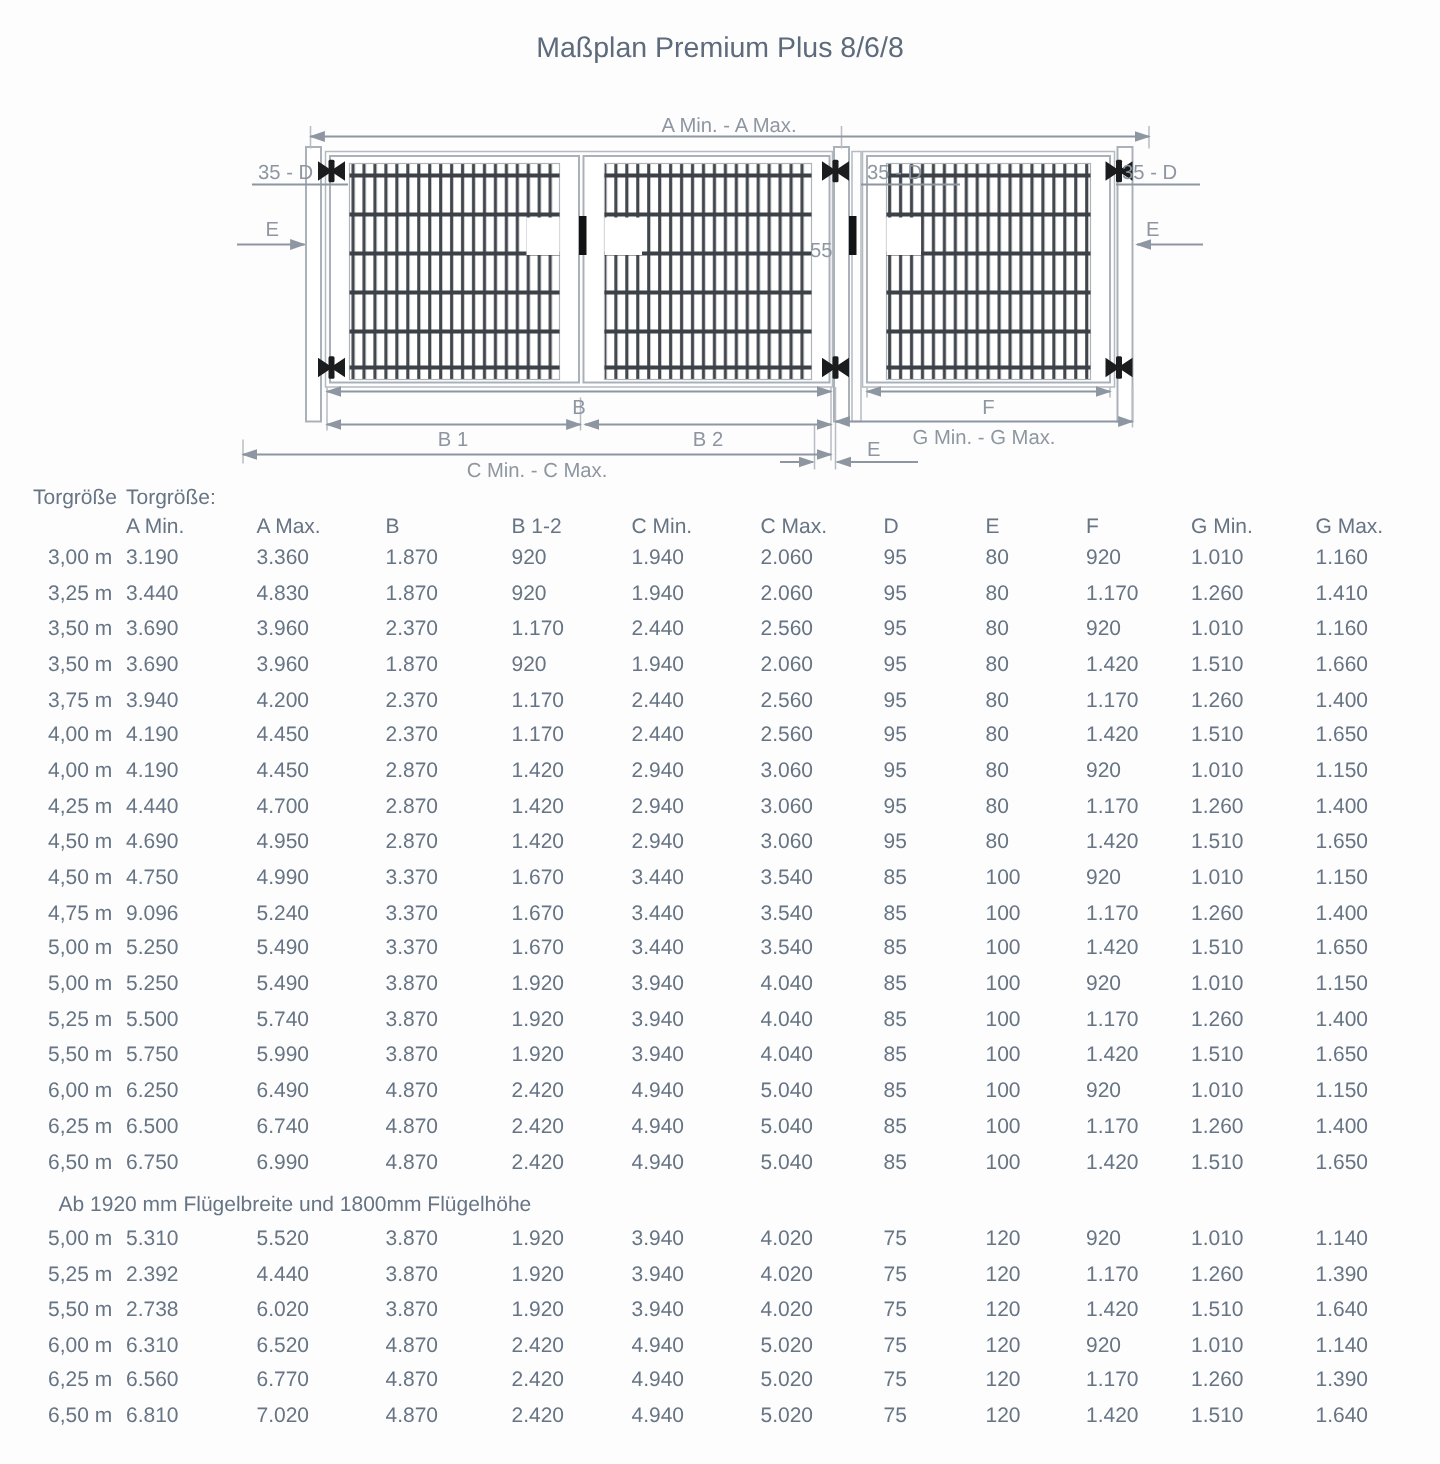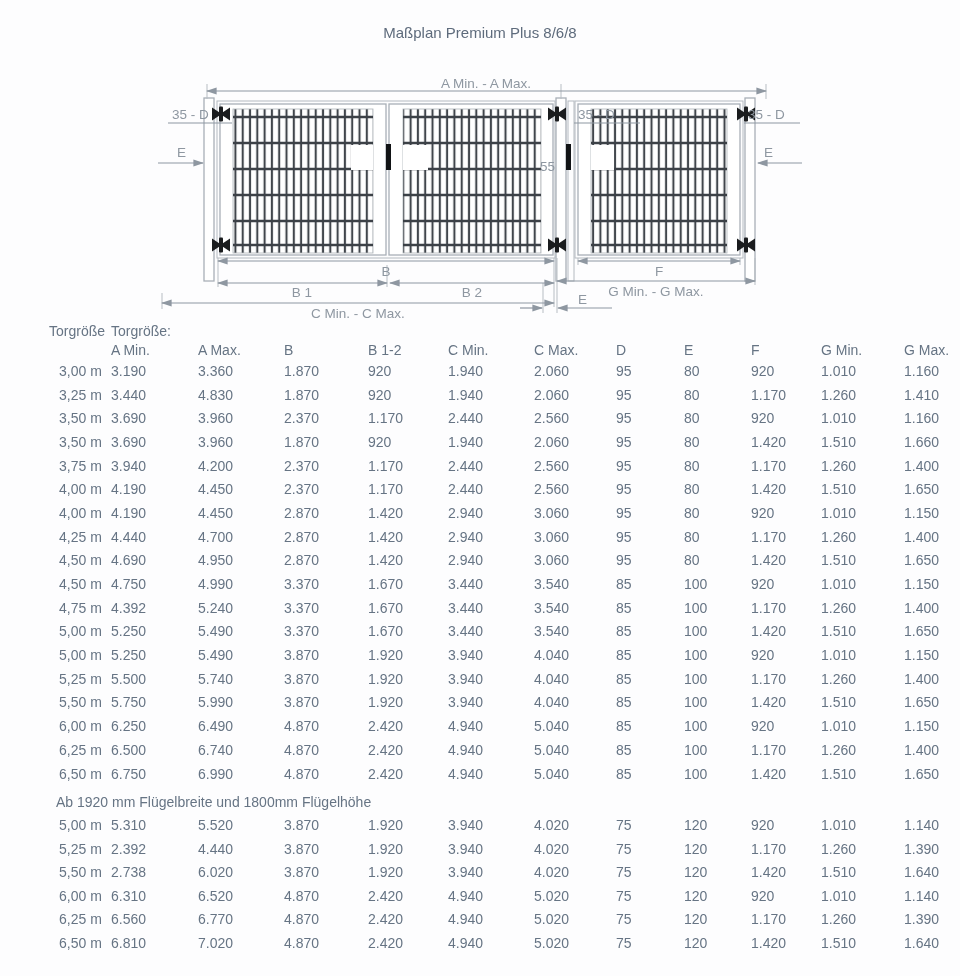--- a/index.html
+++ b/index.html
@@ -2,42 +2,42 @@
 <html><head>
 <meta charset="utf-8">
 <style>
   html,body{margin:0;padding:0}
   body{
     width:960px;height:976px;position:relative;overflow:hidden;
     background:#fdfdfe;color:#627081;
     font-family:"Liberation Sans", sans-serif;
   }
   .title{position:absolute;top:22px;left:0;width:960px;text-align:center;
-    font-size:15px;line-height:21px;color:#5e6b7c}
+    font-size:19px;line-height:21px;color:#5e6b7c}
   .drawing{position:absolute;top:75px;left:0}
   svg text{font-family:"Liberation Sans",sans-serif;font-size:13.5px;fill:#8e97a1}
   .frame{fill:#ffffff;stroke:#a9b0b7;stroke-width:1.3}
   .thin{fill:none;stroke:#b4bac0;stroke-width:1}
   .dim{stroke:#8e97a1;stroke-width:1.2;fill:none}
   .ext{stroke:#b7bdc3;stroke-width:1;fill:none}
   .rail{stroke:#3c4147;stroke-width:2.6}
   .hinge{fill:#1a1c1e}
   .lockbar{fill:#111315}
   .gap{fill:#ffffff}
 
   .tablewrap{position:absolute;top:322px;left:0;width:960px;font-size:14px;color:#667484}
   .trow{display:grid;
     grid-template-columns:62px 87px 86px 84px 80px 86px 82px 68px 67px 70px 83px 1fr;
-    padding-left:49px;height:23.7px;align-items:center;white-space:nowrap}
+    padding-left:22px;height:23.7px;align-items:center;white-space:nowrap}
   .hdr1{height:18px}
   .hdr2{height:19px;margin-bottom:0}
   .sec2 .trow{height:23.5px}
   .trow .c0{padding-left:10px}
   .hdr1 .g{grid-column:2 / span 3}
-  .note{padding-left:56px;padding-top:9px;height:19px}
+  .note{padding-left:39px;padding-top:9px;height:19px}
 </style>
 </head>
 <body>
 
 <div class="title">
   <div>Maßplan Premium Plus 8/6/8</div>
 </div>
 
 <svg class="drawing" width="960" height="250" viewBox="0 0 960 250">
   <defs>
@@ -344,21 +344,21 @@
         <span>3.540</span>
         <span>85</span>
         <span>100</span>
         <span>920</span>
         <span>1.010</span>
         <span>1.150</span>
       </div>
 
       <div class="trow">
         <span class="c0">4,75 m</span>
-        <span>4.392</span>
+        <span>9.096</span>
         <span>5.240</span>
         <span>3.370</span>
         <span>1.670</span>
         <span>3.440</span>
         <span>3.540</span>
         <span>85</span>
         <span>100</span>
         <span>1.170</span>
         <span>1.260</span>
         <span>1.400</span>

